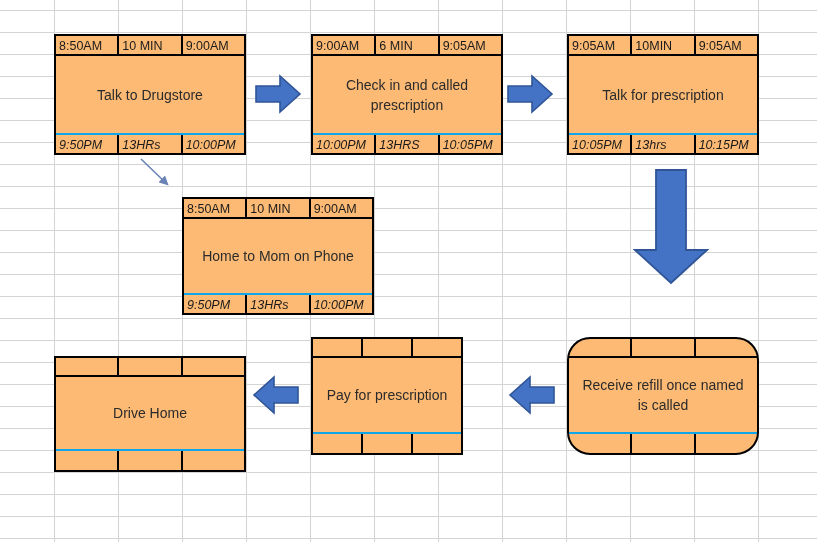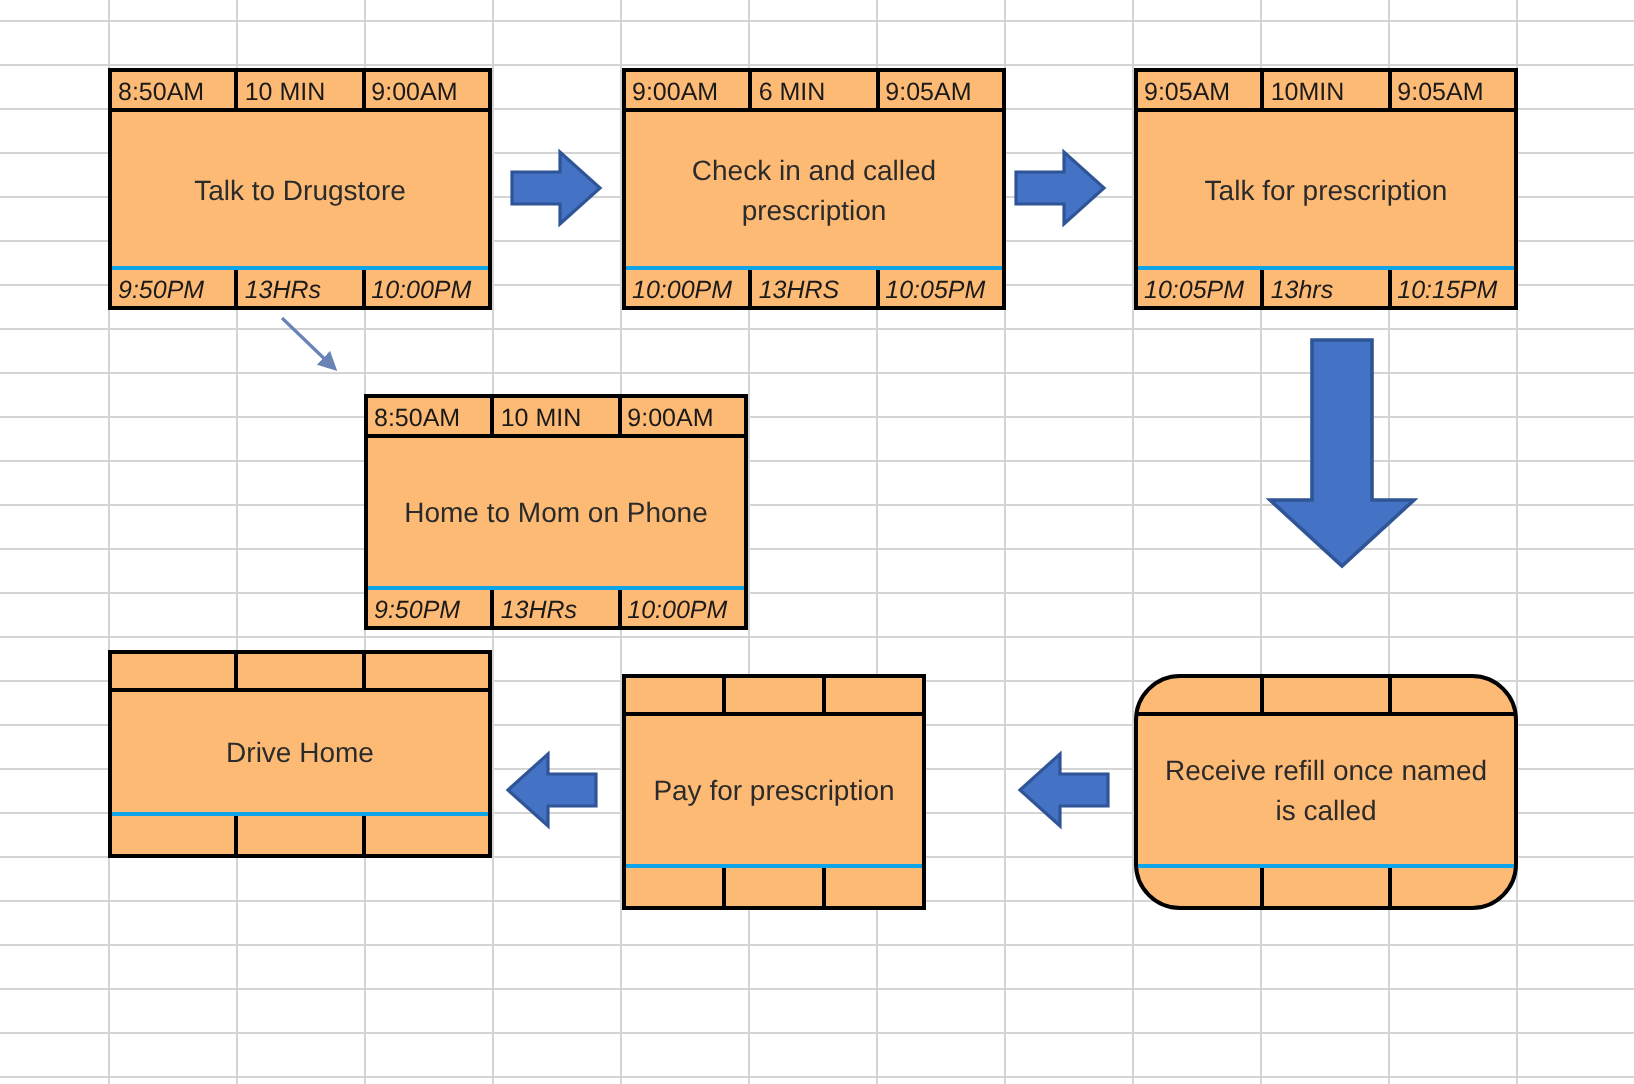--- a/index.html
+++ b/index.html
@@ -167,21 +167,21 @@
       <div class="vsm-cell"></div>
     </div>
     <div class="vsm-body">Pay for prescription</div>
     <div class="vsm-row footer" style="height:21px;">
       <div class="vsm-cell"></div>
       <div class="vsm-cell"></div>
       <div class="vsm-cell"></div>
     </div>
   </div>
 
-  <div class="vsm-box" style="left:54px; top:325px; width:192px; height:104px;">
+  <div class="vsm-box" style="left:54px; top:356px; width:192px; height:116px;">
     <div class="vsm-row header" style="height:19px;">
       <div class="vsm-cell"></div>
       <div class="vsm-cell"></div>
       <div class="vsm-cell"></div>
     </div>
     <div class="vsm-body">Drive Home</div>
     <div class="vsm-row footer" style="height:21px;">
       <div class="vsm-cell"></div>
       <div class="vsm-cell"></div>
       <div class="vsm-cell"></div>

